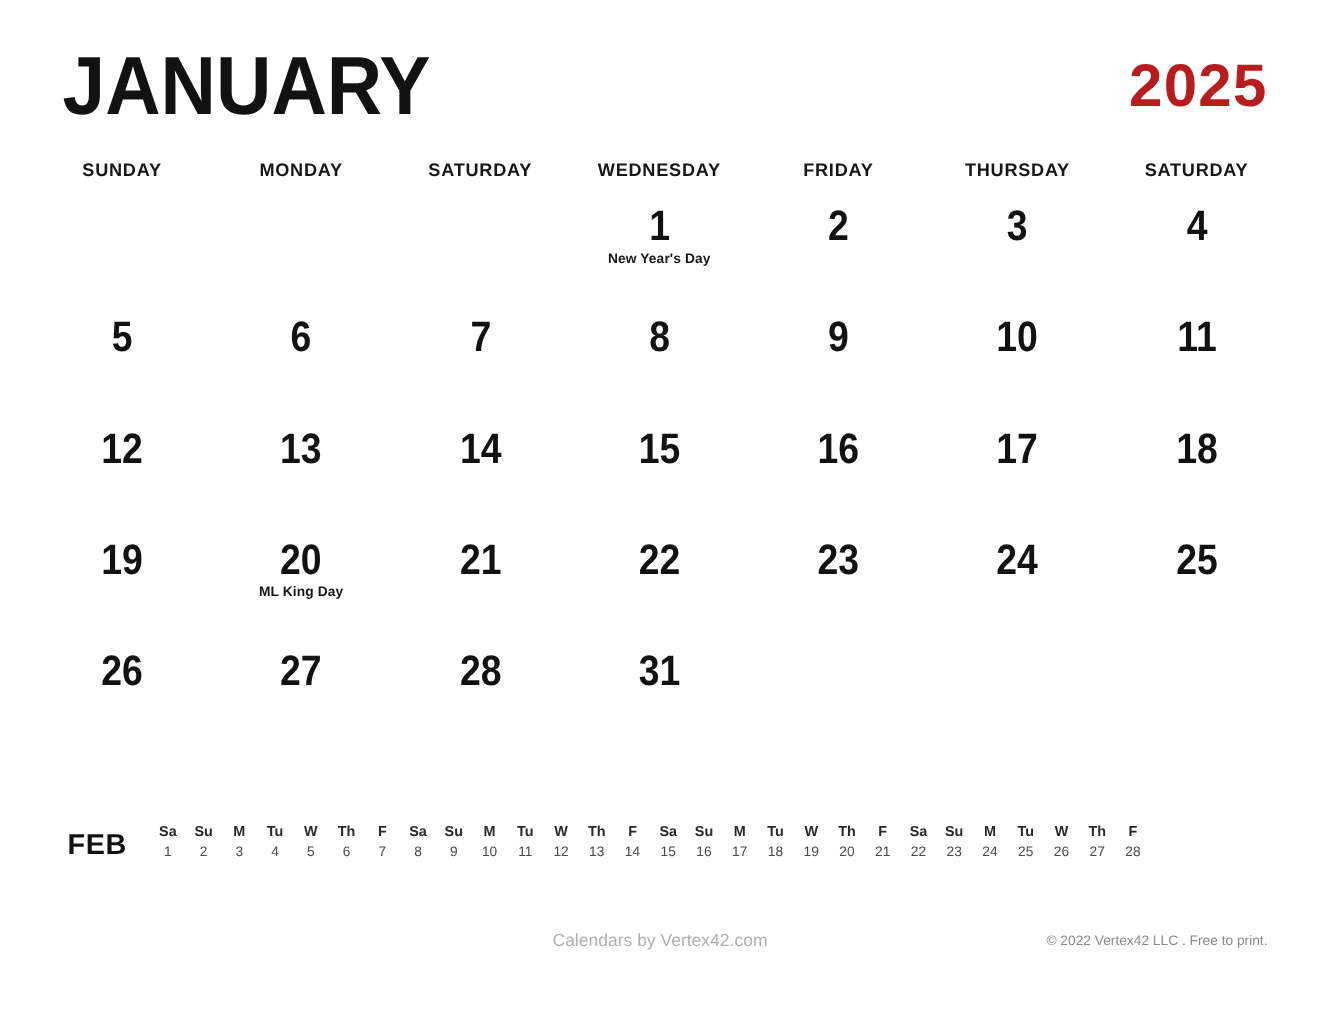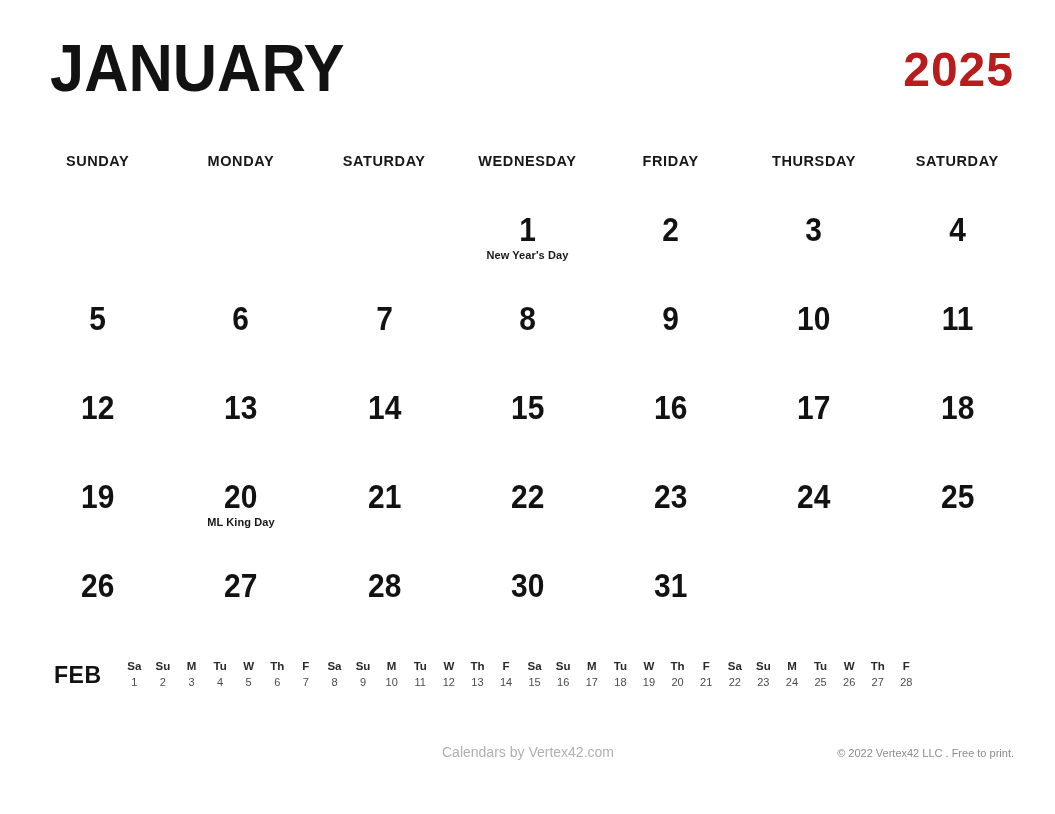--- a/index.html
+++ b/index.html
@@ -63,21 +63,20 @@
     width: 1003px;
   }
   .row {
     display: flex;
     width: 100%;
   }
   .cell {
     width: 143.28px;
     box-sizing: border-box;
     text-align: center;
-    margin-top: 24px;
   }
   .dow .cell {
     font-size: 14.5px;
     font-weight: bold;
     letter-spacing: 0.6px;
     color: #171717;
     padding-bottom: 4px;
     height: 28px;
     line-height: 22px;
   }
@@ -335,24 +334,20 @@
       </div>
       <div class="cell">
         <span class="daynum">27</span>
         <span class="holiday"></span>
       </div>
       <div class="cell">
         <span class="daynum">28</span>
         <span class="holiday"></span>
       </div>
       <div class="cell">
-        <span class="daynum">30</span>
-        <span class="holiday"></span>
-      </div>
-      <div class="cell">
         <span class="daynum">31</span>
         <span class="holiday"></span>
       </div>
       <div class="cell empty">
         <span class="daynum"></span>
         <span class="holiday"></span>
       </div>
     </div>
 
   </div>

